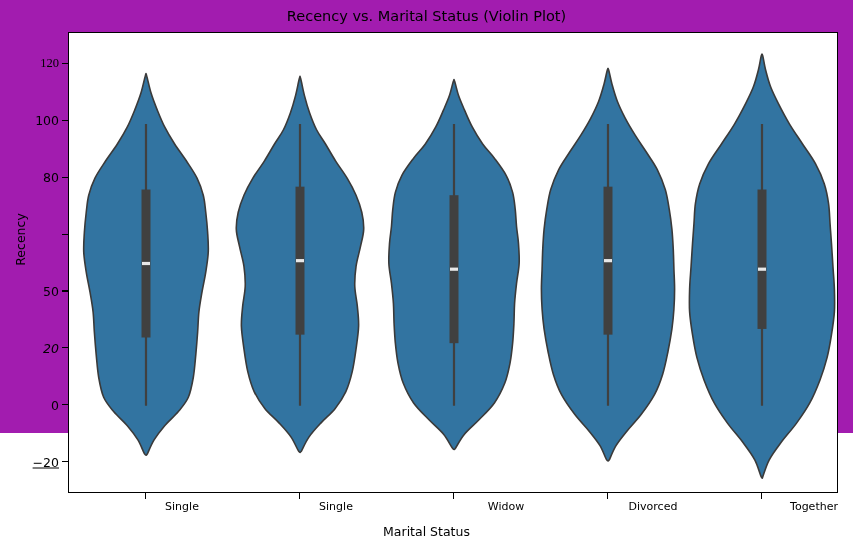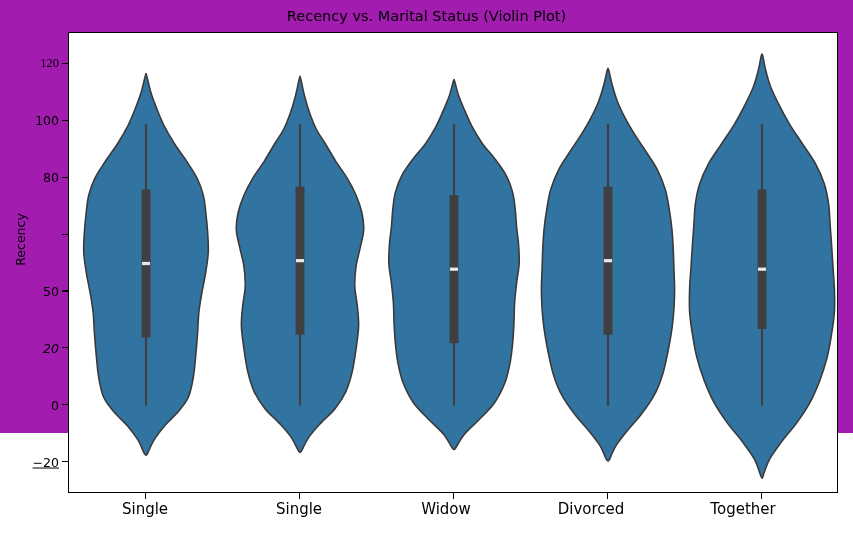--- a/index.html
+++ b/index.html
@@ -59,25 +59,26 @@
   .ytick-mark {
     position: absolute;
     left: 62px;
     width: 6px;
     height: 1.1px;
     background: #000000;
   }
   .xtick-wrap {
     position: absolute;
     top: 500px;
-    font-size: 15px;
+    font-size: 11px;
     color: #000000;
     text-align: right;
     transform: translateX(-50%);
     white-space: nowrap;
+    margin-left: 37px;
   }
   .xtick-mark {
     position: absolute;
     top: 493px;
     width: 1.1px;
     height: 6px;
     background: #000000;
   }
   #xlabel {
     position: absolute;
@@ -125,25 +126,25 @@
       <div class="ytick-wrap" style="top: 120.216px;">100</div>
       <div class="ytick-mark" style="top: 119.716px;"></div>
       <div class="ytick-wrap" style="top: 63.3025px; font-family: Liberation Serif, serif;">120</div>
       <div class="ytick-mark" style="top: 62.8025px;"></div>
     </div>
   <div id="xticks-container">
       <div class="xtick-wrap" style="left: 145px;">Single</div>
       <div class="xtick-mark" style="left: 144.5px;"></div>
       <div class="xtick-wrap" style="left: 299px;">Single</div>
       <div class="xtick-mark" style="left: 298.5px;"></div>
-      <div class="xtick-wrap" style="left: 446px;">Widow</div>
+      <div class="xtick-wrap" style="left: 469px;">Widow</div>
       <div class="xtick-mark" style="left: 452.5px;"></div>
-      <div class="xtick-wrap" style="left: 591px;">Divorced</div>
+      <div class="xtick-wrap" style="left: 616px;">Divorced</div>
       <div class="xtick-mark" style="left: 606.5px;"></div>
-      <div class="xtick-wrap" style="left: 743px;">Together</div>
+      <div class="xtick-wrap" style="left: 777px;">Together</div>
       <div class="xtick-mark" style="left: 760.5px;"></div>
     </div>
 
   <div id="plot-area">
     <svg id="violin-svg" viewBox="0 0 770 461" preserveAspectRatio="none">
         <g>
           <path d="M 78.24 421.16 C 79.39 418.79, 82.19 411.67, 85.09 406.93 C 88.00 402.19, 91.63 397.45, 95.67 392.70 C 99.72 387.96, 105.43 383.22, 109.37 378.48 C 113.31 373.73, 116.84 369.94, 119.33 364.25 C 121.82 358.56, 123.06 351.44, 124.31 344.33 C 125.55 337.21, 126.07 329.15, 126.80 321.56 C 127.52 313.97, 128.15 305.91, 128.66 298.80 C 129.18 291.68, 129.18 285.52, 129.91 278.88 C 130.64 272.24, 131.88 265.60, 133.02 258.96 C 134.16 252.32, 135.72 245.68, 136.76 239.04 C 137.79 232.40, 138.94 225.76, 139.25 219.12 C 139.56 212.48, 139.04 205.84, 138.62 199.20 C 138.21 192.56, 137.48 185.44, 136.76 179.28 C 136.03 173.11, 135.72 167.90, 134.27 162.20 C 132.81 156.51, 130.84 150.82, 128.04 145.13 C 125.24 139.44, 121.20 133.75, 117.46 128.06 C 113.73 122.36, 109.26 116.67, 105.63 110.98 C 102.00 105.29, 98.58 99.60, 95.67 93.91 C 92.77 88.22, 90.49 82.52, 88.20 76.83 C 85.92 71.14, 83.74 65.45, 81.98 59.76 C 80.22 54.07, 78.56 45.53, 77.62 42.69 C 76.69 39.84, 77.31 39.84, 76.38 42.69 C 75.44 45.53, 73.78 54.07, 72.02 59.76 C 70.26 65.45, 68.08 71.14, 65.80 76.83 C 63.51 82.52, 61.23 88.22, 58.33 93.91 C 55.42 99.60, 52.00 105.29, 48.37 110.98 C 44.74 116.67, 40.27 122.36, 36.54 128.06 C 32.80 133.75, 28.76 139.44, 25.96 145.13 C 23.16 150.82, 21.19 156.51, 19.73 162.20 C 18.28 167.90, 17.97 173.11, 17.24 179.28 C 16.52 185.44, 15.79 192.56, 15.38 199.20 C 14.96 205.84, 14.44 212.48, 14.75 219.12 C 15.06 225.76, 16.21 232.40, 17.24 239.04 C 18.28 245.68, 19.84 252.32, 20.98 258.96 C 22.12 265.60, 23.36 272.24, 24.09 278.88 C 24.82 285.52, 24.82 291.68, 25.34 298.80 C 25.85 305.91, 26.48 313.97, 27.20 321.56 C 27.93 329.15, 28.45 337.21, 29.69 344.33 C 30.94 351.44, 32.18 358.56, 34.67 364.25 C 37.16 369.94, 40.69 373.73, 44.63 378.48 C 48.57 383.22, 54.28 387.96, 58.33 392.70 C 62.37 397.45, 66.00 402.19, 68.91 406.93 C 71.81 411.67, 74.20 418.79, 75.76 421.16 C 77.31 423.53, 77.83 421.16, 78.24 421.16 Z" fill="#3274A1" stroke="#3A3A3A" stroke-width="1.6" stroke-linejoin="round"></path>
           <line x1="77" x2="77" y1="91.06172839506172" y2="372.78395061728395" stroke="#404040" stroke-width="2.2"></line>
           <rect x="72.5" y="156.5123456790123" width="9" height="147.97530864197535" fill="#404040"></rect>
           <rect x="73" y="228.9" width="8" height="3.2" fill="#E8E8E8"></rect>
@@ -168,14 +169,15 @@
         </g>
         <g>
           <path d="M 693.72 443.93 C 694.81 441.08, 697.22 432.54, 700.24 426.85 C 703.25 421.16, 707.23 415.94, 711.82 409.78 C 716.40 403.61, 722.92 396.50, 727.74 389.86 C 732.57 383.22, 736.91 377.05, 740.77 369.94 C 744.63 362.82, 748.01 354.76, 750.90 347.17 C 753.80 339.58, 756.21 332.00, 758.14 324.41 C 760.07 316.82, 761.28 309.23, 762.48 301.64 C 763.69 294.05, 764.90 286.47, 765.38 278.88 C 765.86 271.29, 765.62 263.70, 765.38 256.11 C 765.14 248.52, 764.41 240.93, 763.93 233.35 C 763.45 225.76, 762.97 217.69, 762.48 210.58 C 762.00 203.47, 761.52 197.30, 761.04 190.66 C 760.55 184.02, 760.55 177.38, 759.59 170.74 C 758.62 164.10, 757.42 157.46, 755.25 150.82 C 753.08 144.18, 750.18 137.54, 746.56 130.90 C 742.94 124.26, 737.88 117.62, 733.53 110.98 C 729.19 104.34, 724.49 97.70, 720.50 91.06 C 716.52 84.42, 712.78 77.31, 709.65 71.14 C 706.51 64.98, 703.86 59.76, 701.69 54.07 C 699.51 48.38, 697.95 42.21, 696.62 36.99 C 695.29 31.78, 694.45 25.14, 693.72 22.77 C 693.00 20.39, 693.00 20.39, 692.28 22.77 C 691.55 25.14, 690.71 31.78, 689.38 36.99 C 688.05 42.21, 686.49 48.38, 684.31 54.07 C 682.14 59.76, 679.49 64.98, 676.35 71.14 C 673.22 77.31, 669.48 84.42, 665.50 91.06 C 661.51 97.70, 656.81 104.34, 652.47 110.98 C 648.12 117.62, 643.06 124.26, 639.44 130.90 C 635.82 137.54, 632.92 144.18, 630.75 150.82 C 628.58 157.46, 627.38 164.10, 626.41 170.74 C 625.45 177.38, 625.45 184.02, 624.96 190.66 C 624.48 197.30, 624.00 203.47, 623.52 210.58 C 623.03 217.69, 622.55 225.76, 622.07 233.35 C 621.59 240.93, 620.86 248.52, 620.62 256.11 C 620.38 263.70, 620.14 271.29, 620.62 278.88 C 621.10 286.47, 622.31 294.05, 623.52 301.64 C 624.72 309.23, 625.93 316.82, 627.86 324.41 C 629.79 332.00, 632.20 339.58, 635.10 347.17 C 637.99 354.76, 641.37 362.82, 645.23 369.94 C 649.09 377.05, 653.43 383.22, 658.26 389.86 C 663.08 396.50, 669.60 403.61, 674.18 409.78 C 678.77 415.94, 682.75 421.16, 685.76 426.85 C 688.78 432.54, 690.95 441.08, 692.28 443.93 C 693.60 446.77, 693.48 443.93, 693.72 443.93 Z" fill="#3274A1" stroke="#3A3A3A" stroke-width="1.6" stroke-linejoin="round"></path>
           <line x1="693" x2="693" y1="91.06172839506172" y2="372.78395061728395" stroke="#404040" stroke-width="2.2"></line>
           <rect x="688.5" y="156.5123456790123" width="9" height="139.43827160493834" fill="#404040"></rect>
           <rect x="689" y="234.59135802469137" width="8" height="3.2" fill="#E8E8E8"></rect>
         </g>
       </svg>
   </div>
 
+  <div id="xlabel">Marital Status</div>
 
 </div>
 
 </body></html>

